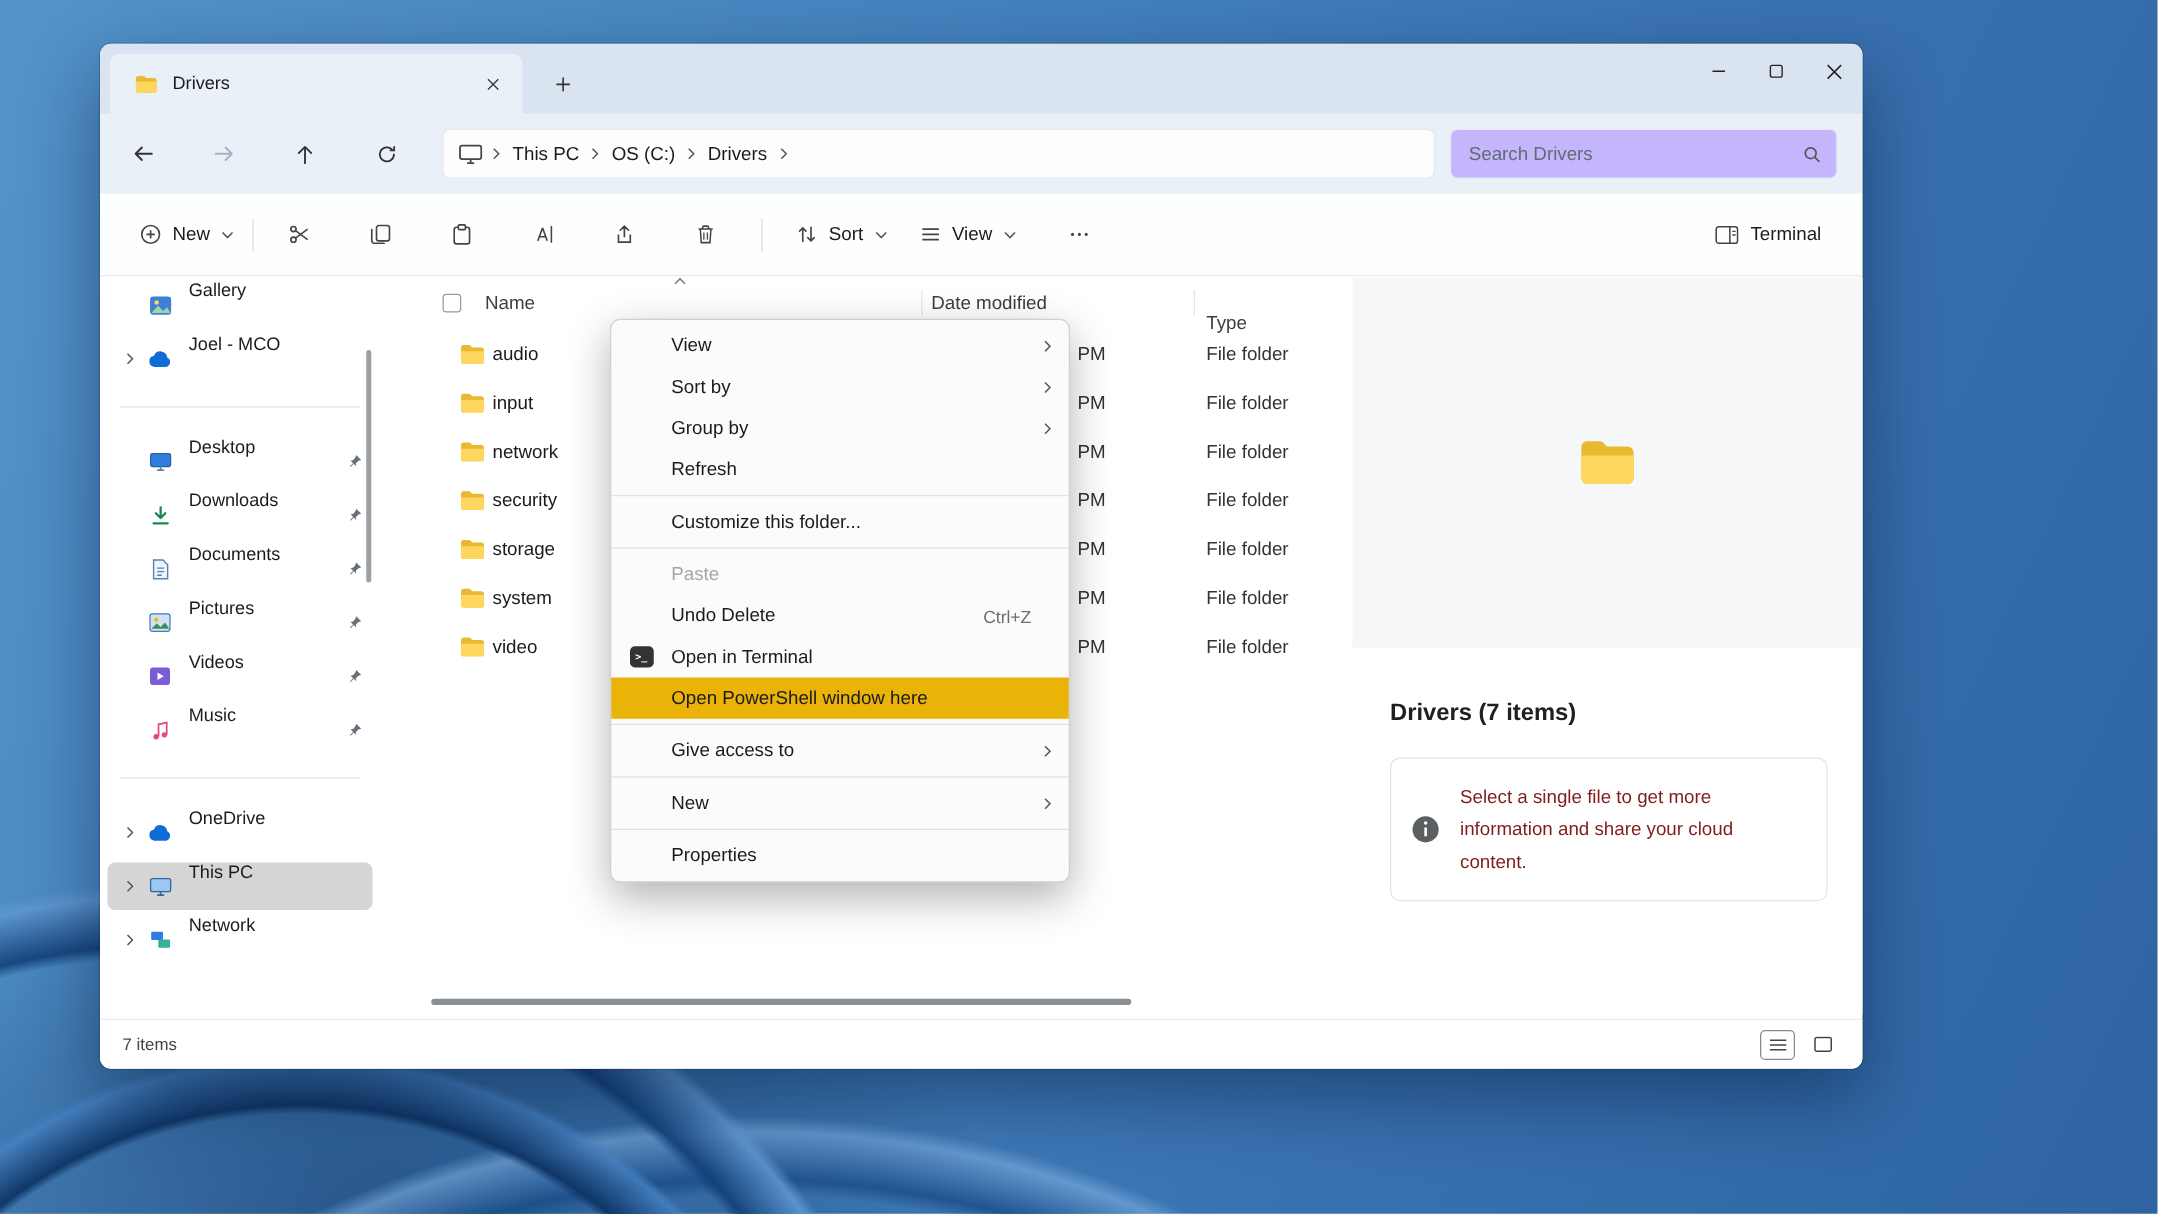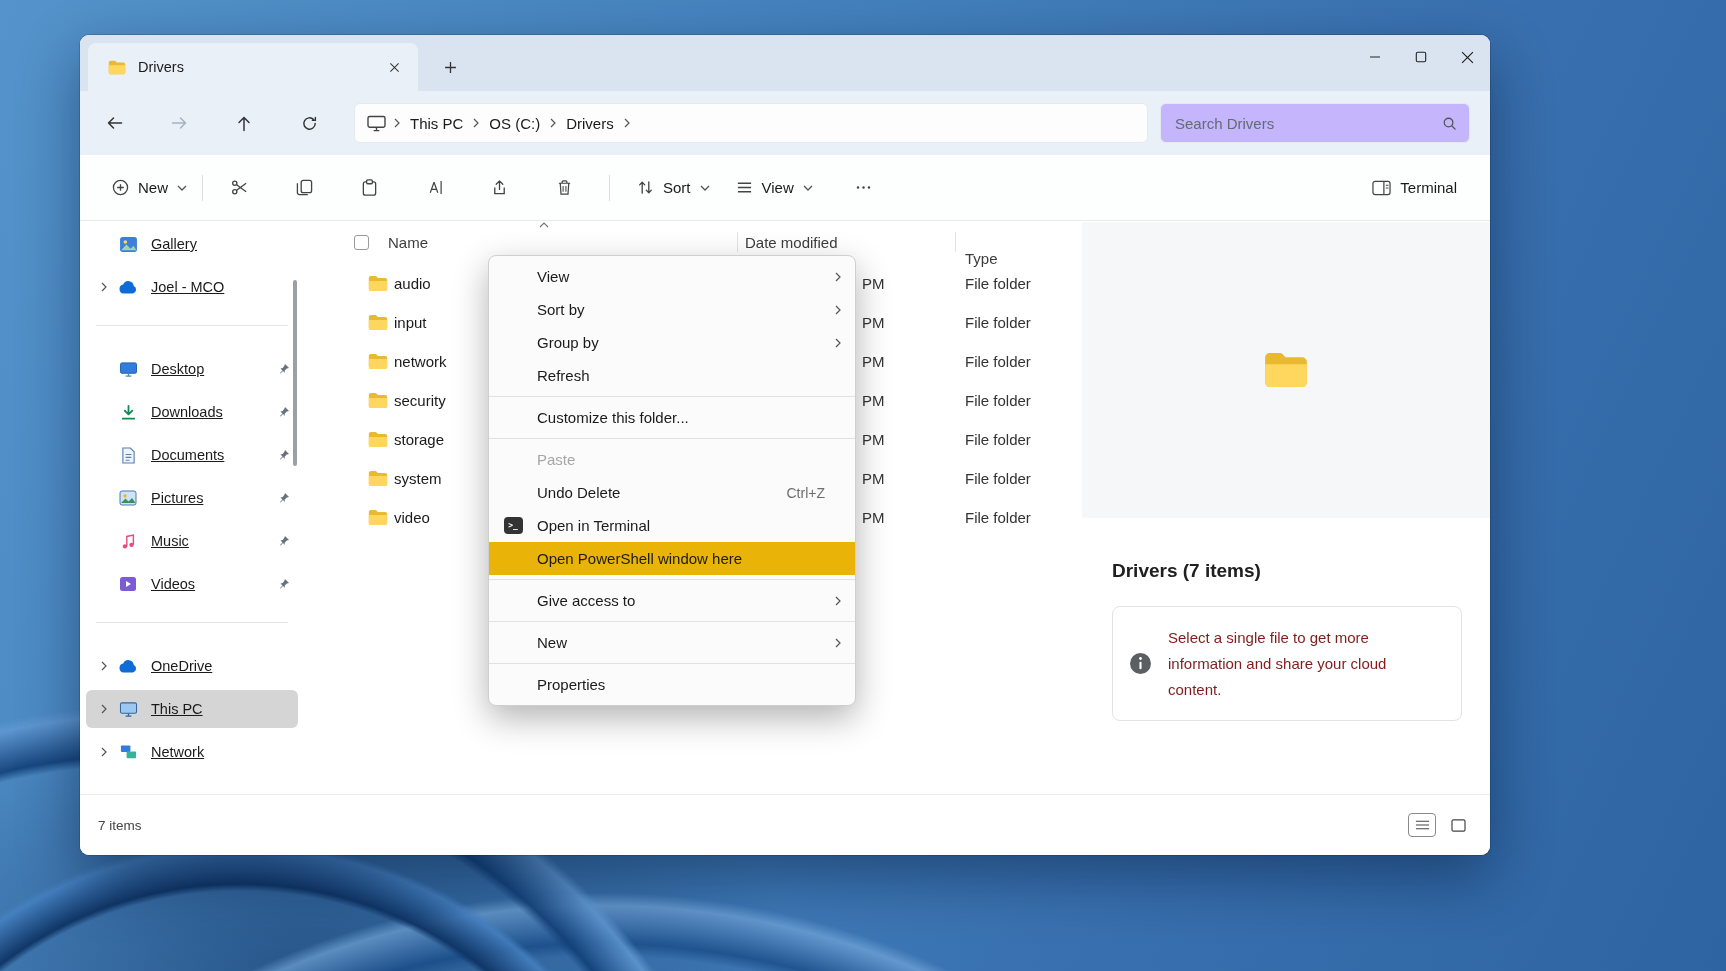--- a/index.html
+++ b/index.html
@@ -60,22 +60,22 @@
   .ibtn { width:44px; height:38px; margin-right:21px; border:none; background:transparent;
     border-radius:5px; display:flex; align-items:center; justify-content:center; }
   .tb-sep { width:1px; height:26px; background:#dcdcdc; margin:0 14px 0 2px; }
   .tb-spacer { flex:1; }
 
   
   .body { position:absolute; left:0; top:187px; right:0; bottom:43px; background:#fff; }
 
   
   .sidebar { position:absolute; left:0; top:0; width:232px; height:100%; padding-top:3px; }
-  .side-item { display:flex; align-items:center; height:38px; margin:0 14px 5px 6px;
-    border-radius:6px; padding:0 6px;text-decoration:underline; }
+  .side-item { display:flex; height:38px; margin:0 14px 5px 6px;
+    border-radius:6px; padding:0 6px; }
   .side-item.sel { background:#d5d5d5; }
   .s-chev { width:24px; display:flex; align-items:center; justify-content:center; }
   .s-ico { width:24px; display:flex; align-items:center; justify-content:center; margin-right:11px; }
   .s-label { flex:1; font-size:14.5px; white-space:nowrap; }
   .s-pin { width:16px; display:flex; align-items:center; justify-content:center; }
   .side-div { height:1px; background:#e4e4e4; margin:19px 24px 24px 16px; }
   .side-scroll { position:absolute; left:213px; top:58px; width:4px; height:186px;
     background:#9aa0a6; border-radius:2px; }
 
   
@@ -101,21 +101,21 @@
   .preview { position:absolute; left:1002px; top:0; width:408px; height:100%; background:#fff; }
   .pv-band { position:absolute; left:0; top:0; width:100%; height:296px; background:#f6f7f9;
     display:flex; align-items:center; justify-content:center; }
   .pv-title { position:absolute; left:30px; top:338px; font-size:19px; font-weight:700; color:#202020; }
   .pv-infobox { position:absolute; left:30px; top:384px; width:350px; min-height:115px;
     border:1px solid #e3e3e3; border-radius:8px; background:#fff;
     display:flex; align-items:center; gap:16px; padding:18px 20px 18px 16px; }
   .pv-infotext { font-size:15px; line-height:1.72; color:#7f1d1d; }
 
   
-  .statusbar { position:absolute; left:0; bottom:0; right:0; height:61px; background:#fff;
+  .statusbar { position:absolute; left:0; bottom:0; right:0; height:40px; background:#fff;
     border-top:1px solid #ececec; display:flex; align-items:center; padding:0 18px; }
   .sb-count { font-size:13.5px; color:#444; }
   .sb-spacer { flex:1; }
   .sb-toggle { width:28px; height:24px; border:none; background:transparent; border-radius:4px;
     display:flex; align-items:center; justify-content:center; margin-left:8px; }
   .sb-toggle.active { border:1px solid #8a8a8a; background:#fff; }
 
   
   .cmenu { position:absolute; left:408px; top:220px; width:368px; background:#fbfbfb;
     border:1px solid #cfcfcf; border-radius:8px; padding:4px 0;
@@ -436,42 +436,42 @@
         <span class="s-label">Pictures</span>
         <span class="s-pin">
             <svg width="12" height="12" viewBox="0 0 12 12">
               <path d="M7 1l4 4-2.2.6L6.6 7.8 7 10 5 8 2.5 10.5 2 10l2.5-2.5L2.5 5.5 4.7 5 6.4 2.8z" fill="#68707c"></path>
             </svg>
           </span>
       </div>
       <div class="side-item">
         <span class="s-chev"></span>
         <span class="s-ico">
+          <svg width="18" height="16" viewBox="0 0 18 16">
+              <rect x="1" y="1" width="16" height="14" rx="2.5" fill="#7c5cd6"></rect>
+              <path d="M7 5l5 3-5 3z" fill="#fff"></path>
+            </svg>
+        </span>
+        <span class="s-label">Videos</span>
+        <span class="s-pin">
+            <svg width="12" height="12" viewBox="0 0 12 12">
+              <path d="M7 1l4 4-2.2.6L6.6 7.8 7 10 5 8 2.5 10.5 2 10l2.5-2.5L2.5 5.5 4.7 5 6.4 2.8z" fill="#68707c"></path>
+            </svg>
+          </span>
+      </div>
+      <div class="side-item">
+        <span class="s-chev"></span>
+        <span class="s-ico">
           <svg width="15" height="17" viewBox="0 0 16 18">
               <path d="M6.2 14V3.6l7-1.5v10.4" stroke="#e64980" stroke-width="1.5" fill="none"></path>
               <circle cx="4.2" cy="14.2" r="2.3" fill="#e64980"></circle>
               <circle cx="11.2" cy="12.6" r="2.3" fill="#e64980"></circle>
             </svg>
         </span>
         <span class="s-label">Music</span>
-        <span class="s-pin">
-            <svg width="12" height="12" viewBox="0 0 12 12">
-              <path d="M7 1l4 4-2.2.6L6.6 7.8 7 10 5 8 2.5 10.5 2 10l2.5-2.5L2.5 5.5 4.7 5 6.4 2.8z" fill="#68707c"></path>
-            </svg>
-          </span>
-      </div>
-      <div class="side-item">
-        <span class="s-chev"></span>
-        <span class="s-ico">
-          <svg width="18" height="16" viewBox="0 0 18 16">
-              <rect x="1" y="1" width="16" height="14" rx="2.5" fill="#7c5cd6"></rect>
-              <path d="M7 5l5 3-5 3z" fill="#fff"></path>
-            </svg>
-        </span>
-        <span class="s-label">Videos</span>
         <span class="s-pin">
             <svg width="12" height="12" viewBox="0 0 12 12">
               <path d="M7 1l4 4-2.2.6L6.6 7.8 7 10 5 8 2.5 10.5 2 10l2.5-2.5L2.5 5.5 4.7 5 6.4 2.8z" fill="#68707c"></path>
             </svg>
           </span>
       </div>
 
       <div class="side-div"></div>
 
       <div class="side-item">

